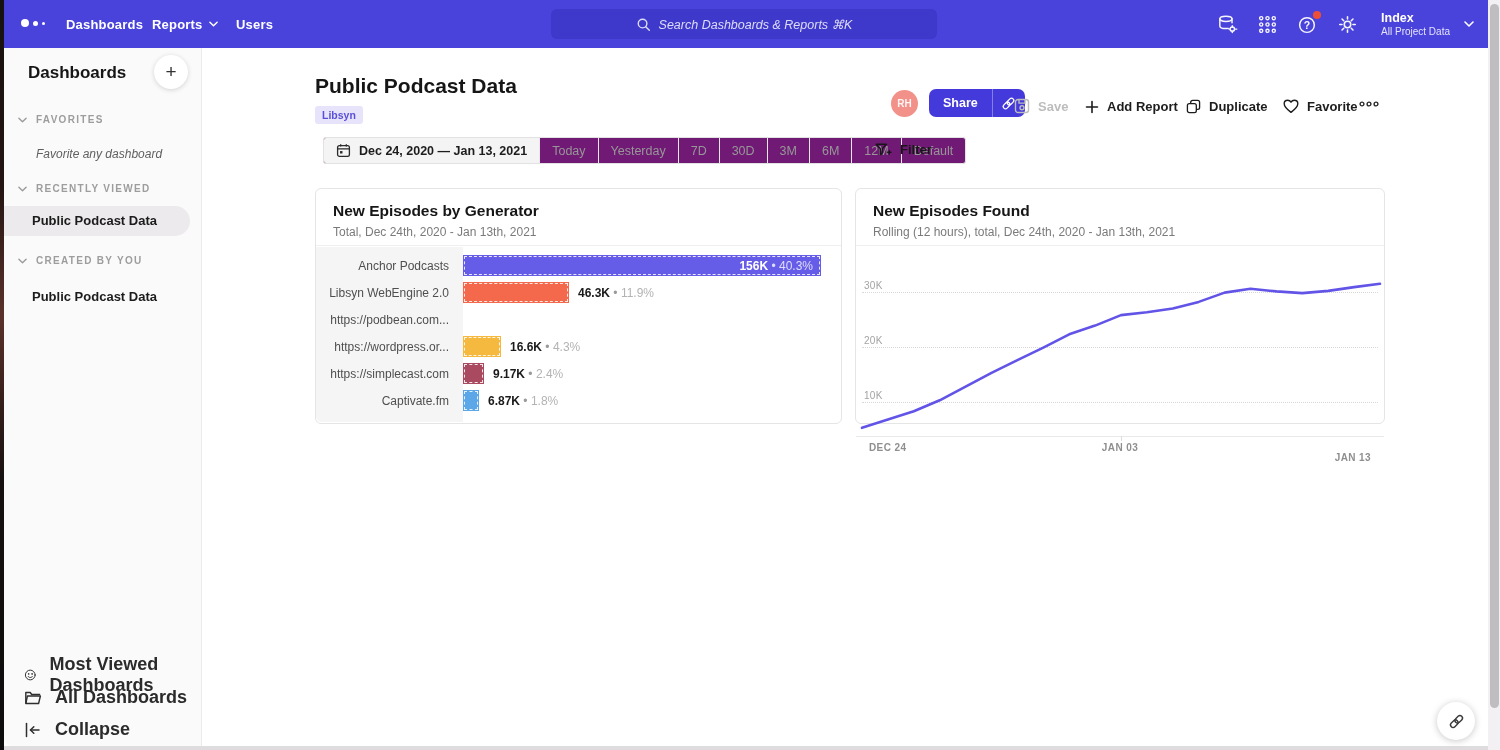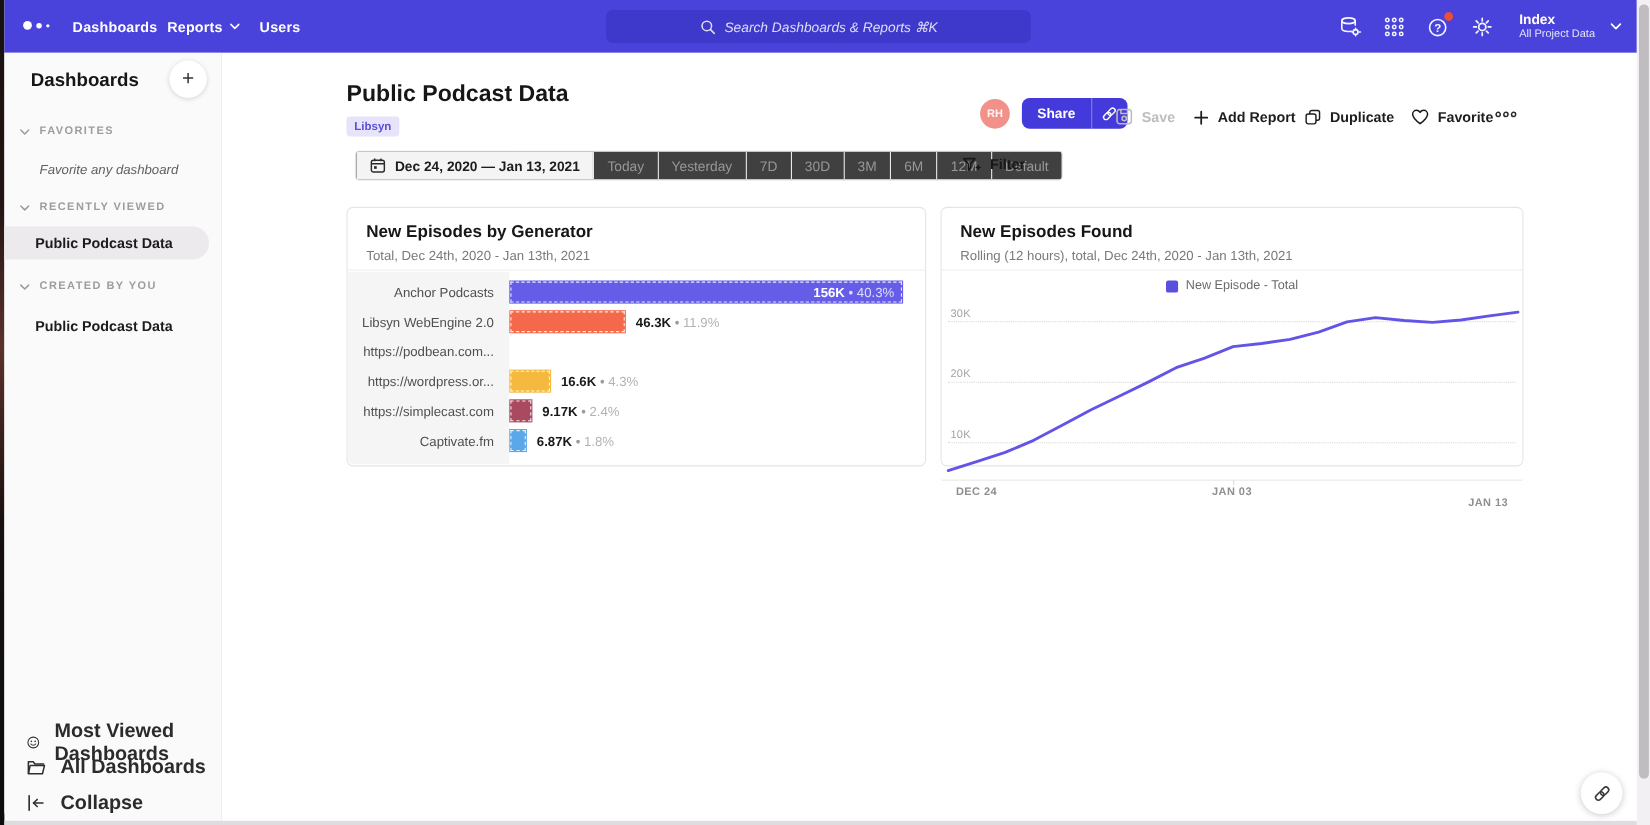--- a/index.html
+++ b/index.html
@@ -67,21 +67,21 @@
   .share-link-btn { width:33px; display:flex; align-items:center; justify-content:center;
     border-left:1px solid rgba(255,255,255,.35); color:#fff; cursor:pointer; }
   .hdr-action { position:absolute; top:48px; height:18px; display:flex; align-items:flex-end; gap:8px;
     font-size:13px; font-weight:700; color:#1d1d1d; cursor:pointer; }
   .hdr-action svg { color:#1d1d1d; }
   #act-save { left:812px; color:#bdbdbd; cursor:default; } #act-save svg { color:#bdbdbd; }
   #act-add { left:883px; } #act-dup { left:984px; } #act-fav { left:1081px; }
   .more-btn { position:absolute; left:1157px; top:53px; display:flex; gap:3px; cursor:pointer; color:#2b2b2b; }
 
   .date-bar { position:absolute; left:121px; top:89px; height:27px; display:flex; align-items:stretch;
-    border:1px solid #e2e2e2; border-radius:3px; background:#404040; overflow:hidden; }
+    border:1px solid #e2e2e2; border-radius:3px; background:#701a75; overflow:hidden; }
   .date-range { display:flex; align-items:center; gap:8px; padding:0 12px; background:#f4f4f4;
     font-size:12.5px; font-weight:700; color:#1d1d1d; cursor:pointer; white-space:nowrap; }
   .date-range svg { color:#2a2a2a; }
   .preset { display:flex; align-items:center; padding:0 12px; border-left:1px solid #e8e8e8;
     font-size:12.5px; color:#979797; cursor:pointer; white-space:nowrap; }
   .filter-btn { position:absolute; left:673px; top:94px; display:flex; align-items:center; gap:8px;
     font-size:13px; font-weight:700; color:#171717; cursor:pointer; }
 
   
   .card { position:absolute; top:140px; height:236px; background:#fff; border:1px solid #e5e5e5; border-radius:6px; }
@@ -384,24 +384,20 @@
           </div>
         </div>
       </div>
   </div>
 
   <div class="card" id="card-line">
     <div class="card-head">
       <div class="card-title">New Episodes Found</div>
       <div class="card-sub">Rolling (12 hours), total, Dec 24th, 2020 - Jan 13th, 2021</div>
     </div>
-    <div class="legend">
-      <i></i>
-      <span>New Episode - Total</span>
-    </div>
     <div class="gridline" style="top:103px"></div>
     <div class="gl-label" style="top:91px">30K</div>
     <div class="gridline" style="top:158px"></div>
     <div class="gl-label" style="top:146px">20K</div>
     <div class="gridline" style="top:213px"></div>
     <div class="gl-label" style="top:201px">10K</div>
     <svg id="line-svg" viewBox="0 0 530 163">
       <polyline id="line-path" fill="none" stroke-width="2.6" stroke-linejoin="round" stroke-linecap="round" points="6.0,154.8 31.9,146.6 57.8,138.3 83.7,127.3 109.6,113.6 135.5,99.8 161.4,87.2 187.3,74.6 213.2,61.3 239.1,52.6 265.0,42.1 290.9,39.3 316.8,35.5 342.7,28.9 368.6,19.6 394.5,15.7 420.4,18.4 446.3,20.1 472.2,17.9 498.1,14.1 524.0,10.8" stroke="#6254e7"></polyline>
     </svg>
     <div class="axis"></div>

